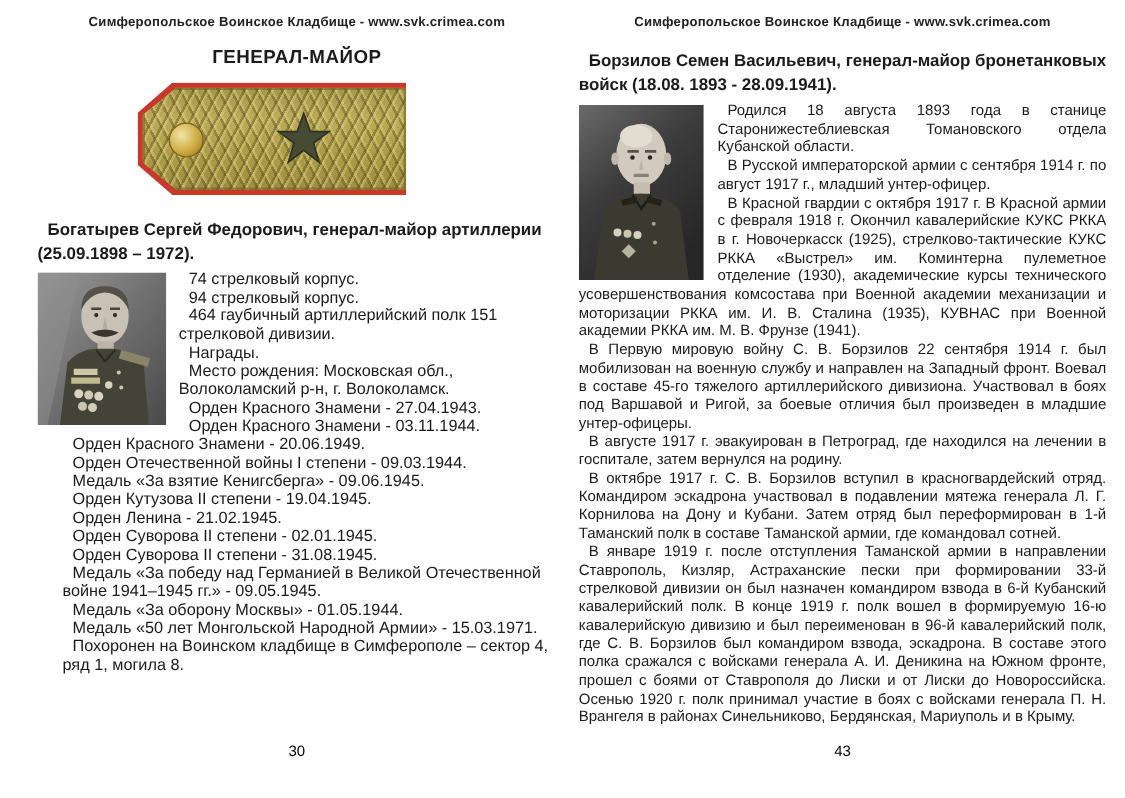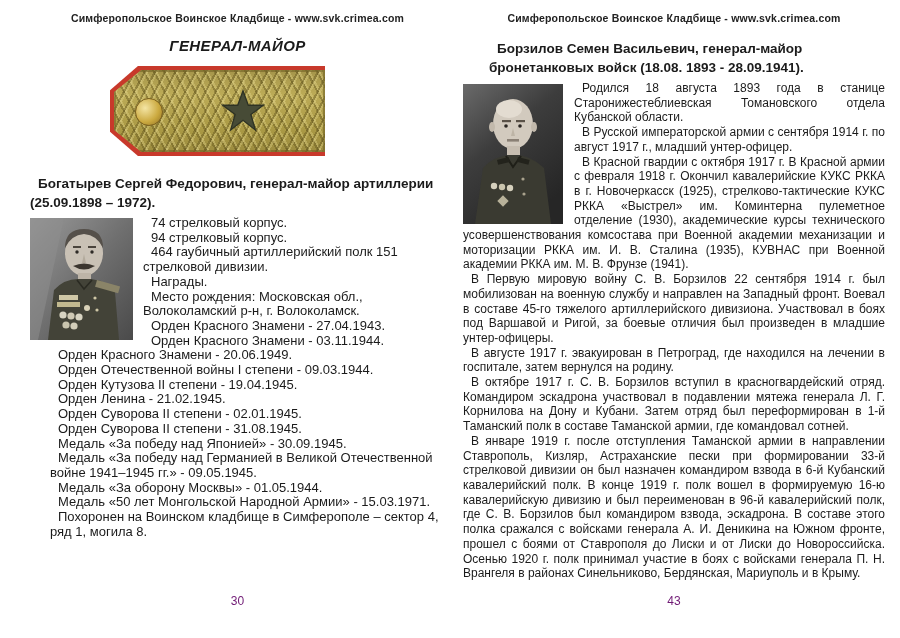--- a/index.html
+++ b/index.html
@@ -22,21 +22,20 @@
     letter-spacing: 0.2px;
     color: #222;
   }
 
   .rank-title {
     margin: 13px 0 0 0;
     text-align: center;
     font-size: 15px;
     font-weight: bold;
     letter-spacing: 0.4px;
-    font-style: italic;
   }
 
   
   .epaulette {
     position: relative;
     width: 215px; height: 90px;
     margin: 12px 0 0 80px;
   }
   .ep-red {
     position: absolute; inset: 0;
@@ -61,21 +60,21 @@
   }
   .ep-star { position: absolute; left: 111px; top: 23px; width: 44px; height: 44px; }
 
   .bio-heading {
     margin: 18px 0 4px 0;
     font-size: 13.5px;
     font-weight: bold;
     line-height: 19px;
     text-indent: 8px;
   }
-  .page-right .bio-heading { margin-top: 15px; margin-left: 26px; }
+  .page-right .bio-heading { margin-top: 15px; }
 
   .photo { float: left; display: block; }
   .photo-left  { width: 103px; height: 122px; margin: 2px 10px 7px 0; }
   .photo-right { width: 100px; height: 140px; margin: 3px 11px 4px 0; }
 
   .items .item {
     font-size: 13px;
     line-height: 14.7px;
     text-indent: 8px;
     margin-left: 20px;
@@ -86,21 +85,21 @@
     line-height: 14.7px;
     text-align: justify;
     text-indent: 8px;
   }
 
   .page-number {
     position: absolute;
     top: 594px; left: 0; right: 0;
     text-align: center;
     font-size: 12px;
-    color: #701a75;
+    color: #000000;
   }
 </style>
 </head>
 <body>
 
 <div class="spread">
 
   <div class="page page-left">
     <div class="site-header">Симферопольское Воинское Кладбище - www.svk.crimea.com</div>
 
@@ -154,25 +153,25 @@
       <div class="items">
           <div class="item">74 стрелковый корпус.</div>
           <div class="item">94 стрелковый корпус.</div>
           <div class="item">464 гаубичный артиллерийский полк 151 стрелковой дивизии.</div>
           <div class="item">Награды.</div>
           <div class="item">Место рождения: Московская обл., Волоколамский р-н, г. Волоколамск.</div>
           <div class="item">Орден Красного Знамени - 27.04.1943.</div>
           <div class="item">Орден Красного Знамени - 03.11.1944.</div>
           <div class="item">Орден Красного Знамени - 20.06.1949.</div>
           <div class="item">Орден Отечественной войны I степени - 09.03.1944.</div>
+          <div class="item">Медаль «За взятие Кенигсберга» - 09.06.1945.</div>
           <div class="item">Орден Кутузова II степени - 19.04.1945.</div>
           <div class="item">Орден Ленина - 21.02.1945.</div>
           <div class="item">Орден Суворова II степени - 02.01.1945.</div>
           <div class="item">Орден Суворова II степени - 31.08.1945.</div>
-          <div class="item">Медаль «За победу над Японией» - 30.09.1945.</div>
           <div class="item">Медаль «За победу над Германией в Великой Отечественной войне 1941–1945 гг.» - 09.05.1945.</div>
           <div class="item">Медаль «За оборону Москвы» - 01.05.1944.</div>
           <div class="item">Медаль «50 лет Монгольской Народной Армии» - 15.03.1971.</div>
           <div class="item">Похоронен на Воинском кладбище в Симферополе – сектор 4, ряд 1, могила 8.</div>
         </div>
     </div>
 
     <div class="page-number">30</div>
   </div>
 

